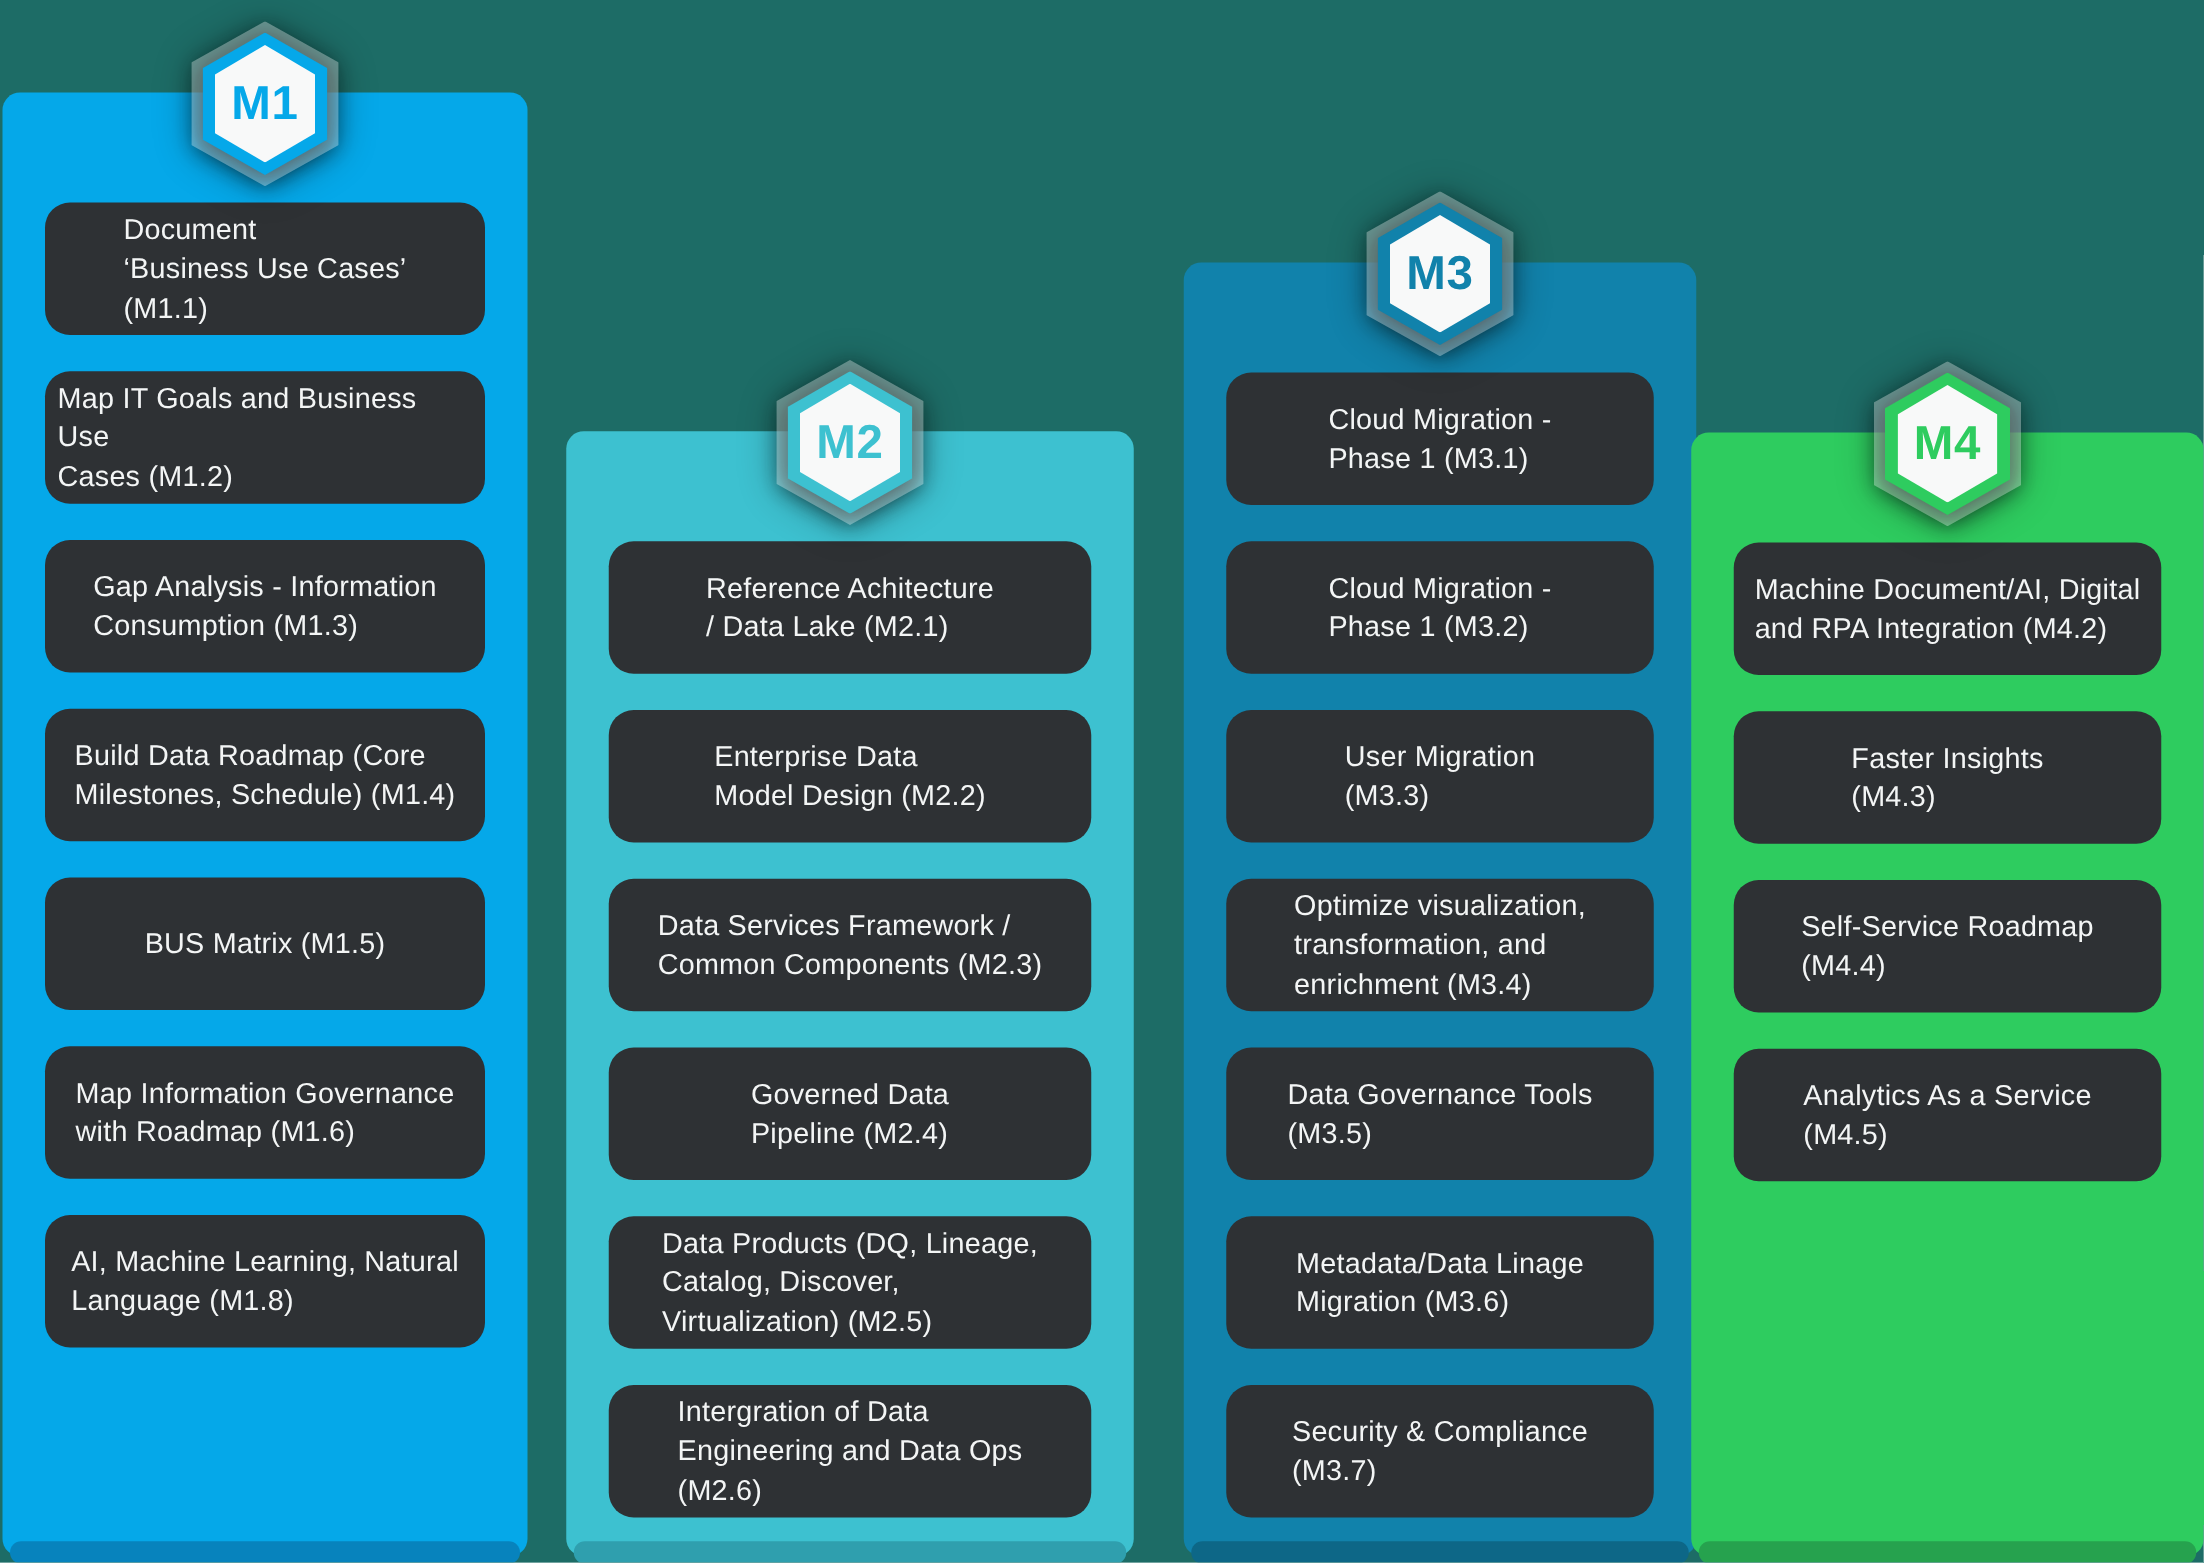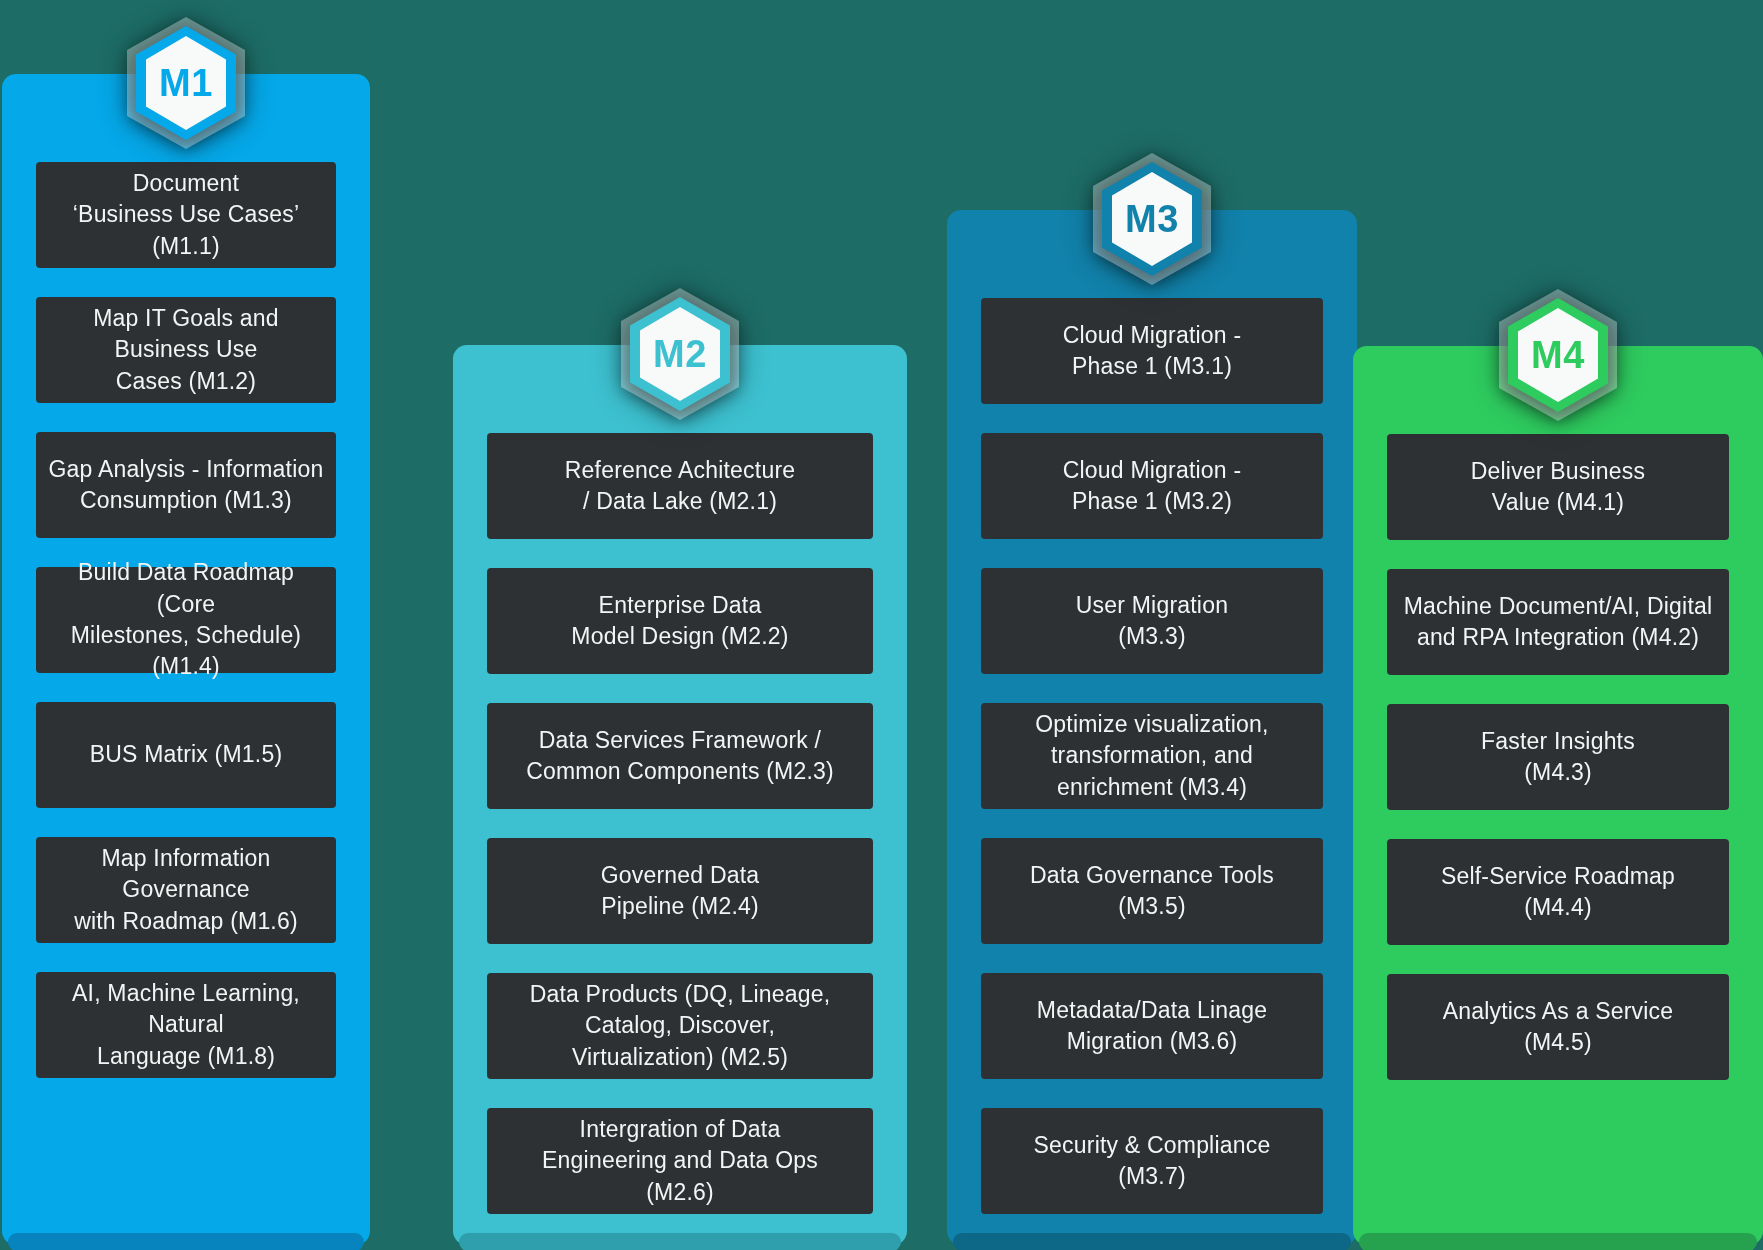--- a/index.html
+++ b/index.html
@@ -16,34 +16,34 @@
     position:absolute;z-index:0;
     background:var(--col);
     border-radius:14px;
   }
   
   .column::after{
     content:"";position:absolute;z-index:-1;
     left:6px;right:6px;bottom:-6px;height:18px;
     background:var(--shadow);border-radius:12px;
   }
-  .col-m1{left:2px;top:74px;width:368px;height:1171px;}
+  .col-m1{left:2px;top:74px;width:420px;height:1171px;}
   .col-m2{left:453px;top:345px;width:454px;height:900px;}
   .col-m3{left:902px;top:210px;width:410px;height:1035px;margin-left:45px;}
   .col-m4{left:1353px;top:346px;width:410px;height:899px;}
 
   .boxes{
     display:flex;flex-direction:column;gap:29px;
     padding:88px 34px 0 34px;
   }
   .task-box{
-    height:106px;border-radius:4px;
+    height:106px;border-radius:20px;
     background:var(--box);color:var(--boxtext);
     display:flex;align-items:center;justify-content:center;
-    text-align:center;white-space:pre-line;
+    text-align:left;white-space:pre-line;
     font-size:23px;line-height:1.36;letter-spacing:.2px;
     padding:16px 10px;box-sizing:border-box;
   }
 
   
   .hex{
     position:absolute;top:-57px;left:50%;transform:translateX(-50%);
     z-index:2;
     filter:drop-shadow(0 3px 8px rgba(2,12,12,.8)) drop-shadow(0 0 14px rgba(2,12,12,.45));
   }
@@ -153,22 +153,20 @@
     <div class="hex">
       <div class="hex-glow">
         <div class="hex-border">
           <div class="hex-face">
             <span class="hex-label">M4</span>
           </div>
         </div>
       </div>
     </div>
     <div class="boxes">
-      <div class="task-box">Deliver Business
-Value (M4.1)</div>
       <div class="task-box">Machine Document/AI, Digital
 and RPA Integration (M4.2)</div>
       <div class="task-box">Faster Insights
 (M4.3)</div>
       <div class="task-box">Self-Service Roadmap
 (M4.4)</div>
       <div class="task-box">Analytics As a Service
 (M4.5)</div>
     </div>
   </section>

